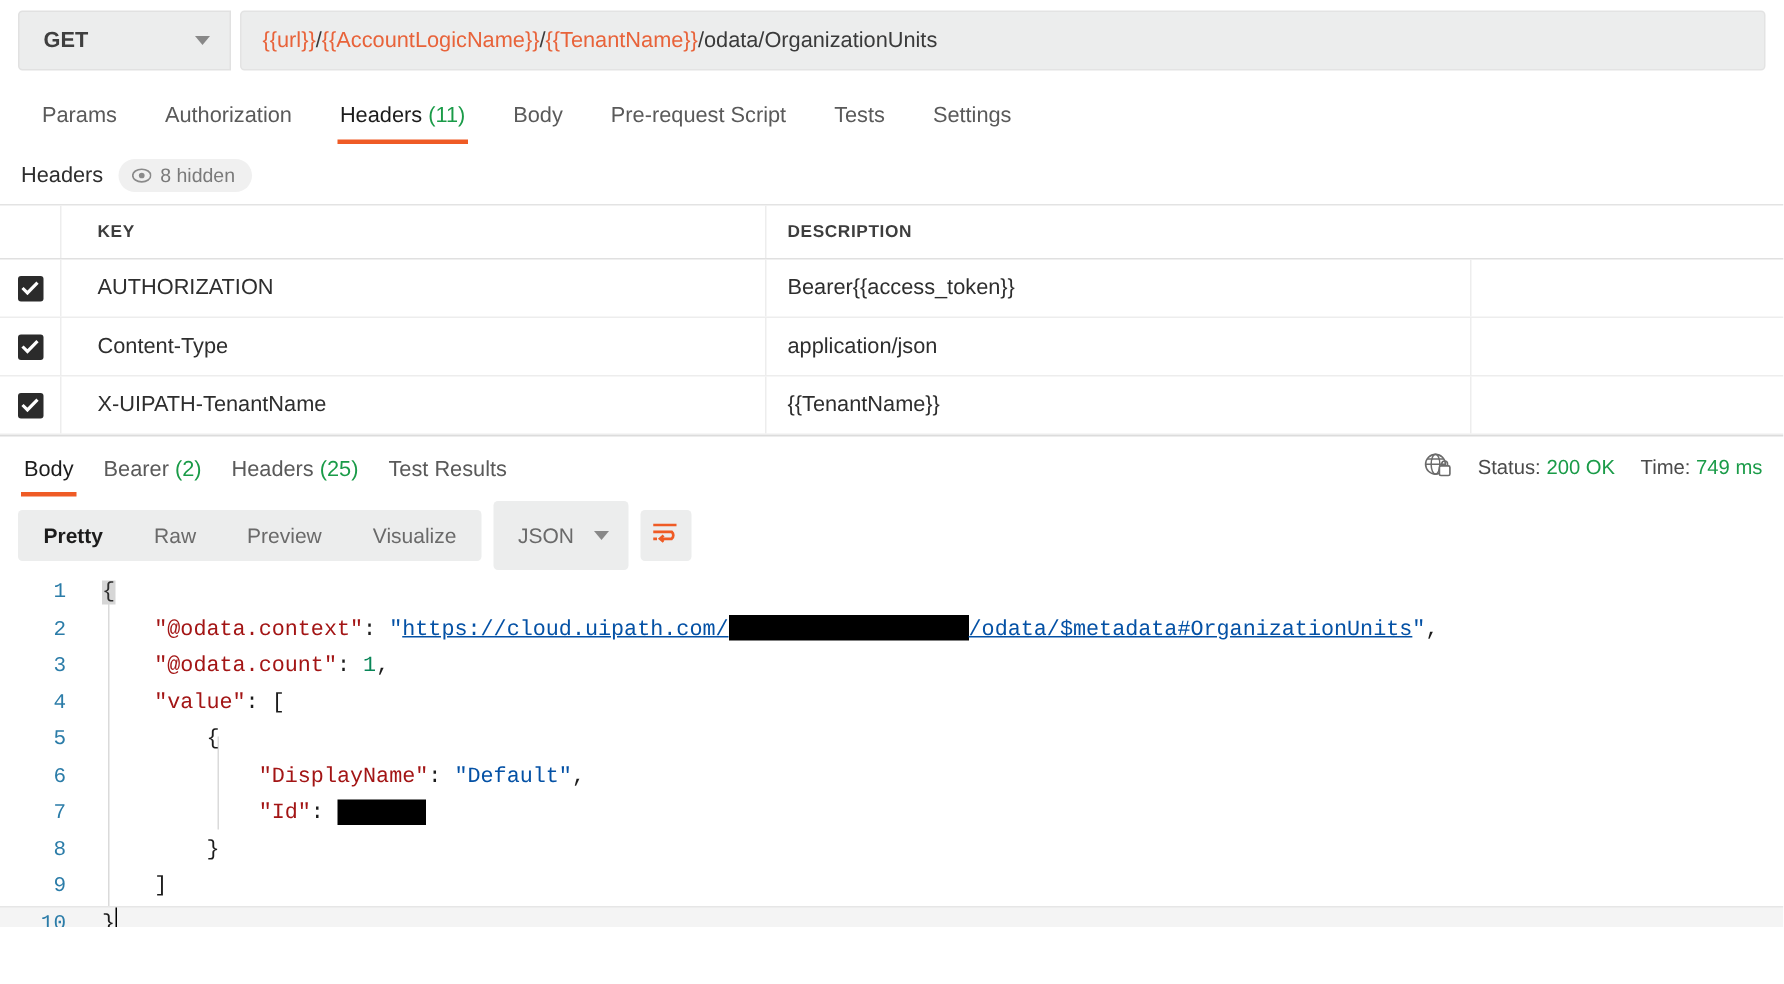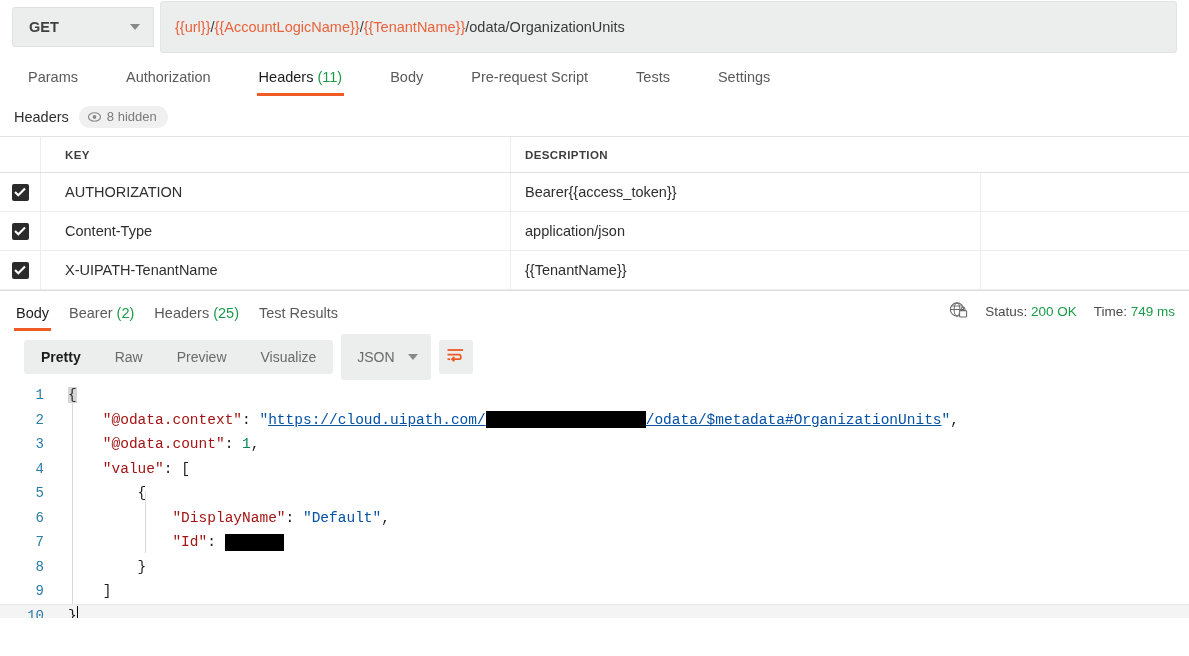--- a/index.html
+++ b/index.html
@@ -27,39 +27,39 @@
     font-size: 14.5px; font-weight: 600; color: #3f3f3f;
     cursor: pointer;
   }
   .caret {
     width: 0; height: 0;
     border-left: 5px solid transparent;
     border-right: 5px solid transparent;
     border-top: 6px solid #888;
   }
   .url-input {
-    flex: 1; height: 52px; margin-left: 6px; margin-right: 12px;
+    flex: 1; height: 40px; margin-left: 6px; margin-right: 12px;
     background: #eceded;
     border: 1px solid #e3e3e3;
     border-radius: 3px;
     display: flex; align-items: center;
     padding: 0 14px;
     font-size: 14.5px;
     color: #3a3a3a;
     overflow: hidden; white-space: nowrap;
     cursor: text;
   }
   .var { color: #e8633a; }
 
   
   .req-tabs {
     display: flex; align-items: flex-end;
     padding-left: 12px;
     height: 40px;
-    gap: 16px;
+    gap: 0;
   }
   .req-tab {
     padding: 0 16px 11px 16px;
     font-size: 14.5px;
     color: #5a5a5a;
     cursor: pointer;
     position: relative;
     white-space: nowrap;
   }
   .req-tab.active { color: #1c1c1c; font-weight: 400; }
@@ -120,21 +120,21 @@
   .resp-tab.active { color: #1c1c1c; }
   .resp-tab.active::after {
     content: ""; position: absolute; left: 8px; right: 8px; bottom: 0;
     height: 3px; background: #ef5b25;
   }
   .resp-meta { display: flex; align-items: center; gap: 17px; font-size: 13.5px; color: #4a4a4a; }
   .ok { color: #1a9b48; }
 
   
   .fmt-bar { display: flex; align-items: center; gap: 8px; padding: 8px 0 9px 12px; height: 52px; }
-  .seg { display: flex; background: #eceded; border-radius: 3px; height: 34px; align-items: center; margin-left: 12px; }
+  .seg { display: flex; background: #eceded; border-radius: 3px; height: 34px; align-items: center; }
   .seg-item { padding: 0 17px; font-size: 14px; color: #6a6a6a; line-height: 34px; cursor: pointer; }
   .seg-item.active { color: #1c1c1c; font-weight: 600; }
   .lang-sel {
     display: flex; align-items: center; gap: 13px; background: #eceded;
     border-radius: 3px; height: 46px; padding: 0 13px 0 16px;
     font-size: 14px; color: #6a6a6a; cursor: pointer;
   }
   .wrap-btn {
     width: 34px; height: 34px; background: #eceded; border-radius: 3px;
     display: flex; align-items: center; justify-content: center; cursor: pointer;

